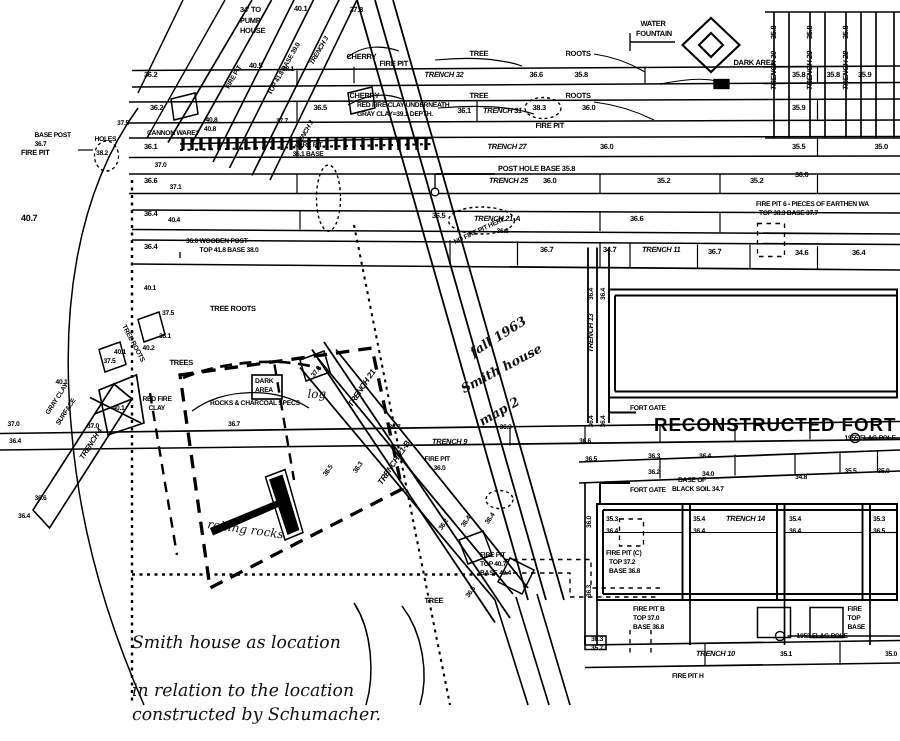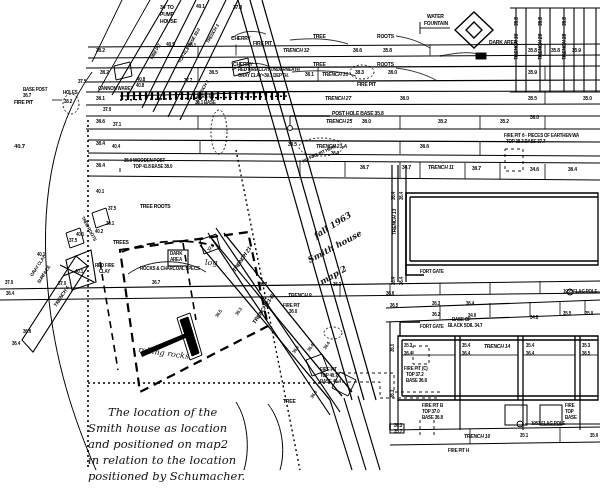--- a/index.html
+++ b/index.html
@@ -567,20 +567,21 @@
   <div class="lbl t45" style="left:259px; top:283px;">36.7</div>
   <div class="lbl t45" style="left:333px; top:283px;">36.3</div>
   <div class="lbl t45" style="left:386px; top:292px;">36.6</div>
   <div class="lbl t45" style="left:6px; top:292px;">36.4</div>
 
   <div class="lbl t45" style="left:320px; top:368px;">FIRE PIT</div>
   <div class="lbl t45" style="left:320px; top:374px;">TOP    40.7</div>
   <div class="lbl t45" style="left:320px; top:380px;">BASE   40.4</div>
   <div class="lbl t45" style="left:310px; top:397px; transform:rotate(-55deg); transform-origin:0 0;">36.6</div>
 
+  <div class="lbl t12" style="left:436px; top:277px;">RECONSTRUCTED FORT</div>
   <div class="lbl t45" style="left:420px; top:270px;">FORT GATE</div>
   <div class="lbl t45" style="left:563px; top:290px;">1955 FLAG POLE</div>
 
   <div class="lbl t5 ital" style="left:392px; top:235px; transform:rotate(-90deg); transform-origin:0 0;">TRENCH 13</div>
   <div class="lbl t45" style="left:392px; top:200px; transform:rotate(-90deg); transform-origin:0 0;">36.4</div>
   <div class="lbl t45" style="left:400px; top:200px; transform:rotate(-90deg); transform-origin:0 0;">36.4</div>
   <div class="lbl t45" style="left:392px; top:285px; transform:rotate(-90deg); transform-origin:0 0;">36.4</div>
   <div class="lbl t45" style="left:400px; top:285px; transform:rotate(-90deg); transform-origin:0 0;">36.4</div>
 
   <div class="lbl t45" style="left:432px; top:302px;">36.3</div>
@@ -622,25 +623,23 @@
   <div class="lbl t45" style="left:531px; top:422px;">1953 FLAG POLE</div>
   <div class="lbl t5 ital" style="left:464px; top:434px;">TRENCH 10</div>
   <div class="lbl t45" style="left:520px; top:434px;">35.1</div>
   <div class="lbl t45" style="left:590px; top:434px;">35.0</div>
   <div class="lbl t45" style="left:394px; top:424px;">36.3</div>
   <div class="lbl t45" style="left:394px; top:430px;">35.7</div>
   <div class="lbl t45" style="left:448px; top:449px;">FIRE  PIT H</div>
 
   <div class="lbl t5" style="left:283px; top:399px;">TREE</div>
 
-  <div class="hand" style="left:108px; top:405px;">The location of the</div>
   <div class="hand" style="left:88px; top:421px;">Smith house as location</div>
-  <div class="hand" style="left:88px; top:437px;">and positioned on map2</div>
   <div class="hand" style="left:88px; top:453px;">in relation to the location</div>
-  <div class="hand" style="left:88px; top:469px;">positioned by Schumacher.</div>
+  <div class="hand" style="left:88px; top:469px;">constructed by Schumacher.</div>
 
   <div class="hand-sm" style="left:205px; top:258px;text-align:center;">log</div>
   <div class="hand-sm" style="left:139px; top:345px; transform:rotate(8deg); transform-origin:0 0;">rolling rocks</div>
 
   <div class="scrawl" style="left:312px; top:232px; transform:rotate(-32deg); transform-origin:0 0;">fall 1963</div>
   <div class="scrawl" style="left:306px; top:256px; transform:rotate(-28deg); transform-origin:0 0;">Smith house</div>
   <div class="scrawl" style="left:318px; top:278px; transform:rotate(-30deg); transform-origin:0 0;">map 2</div>
 
 </div>
 

